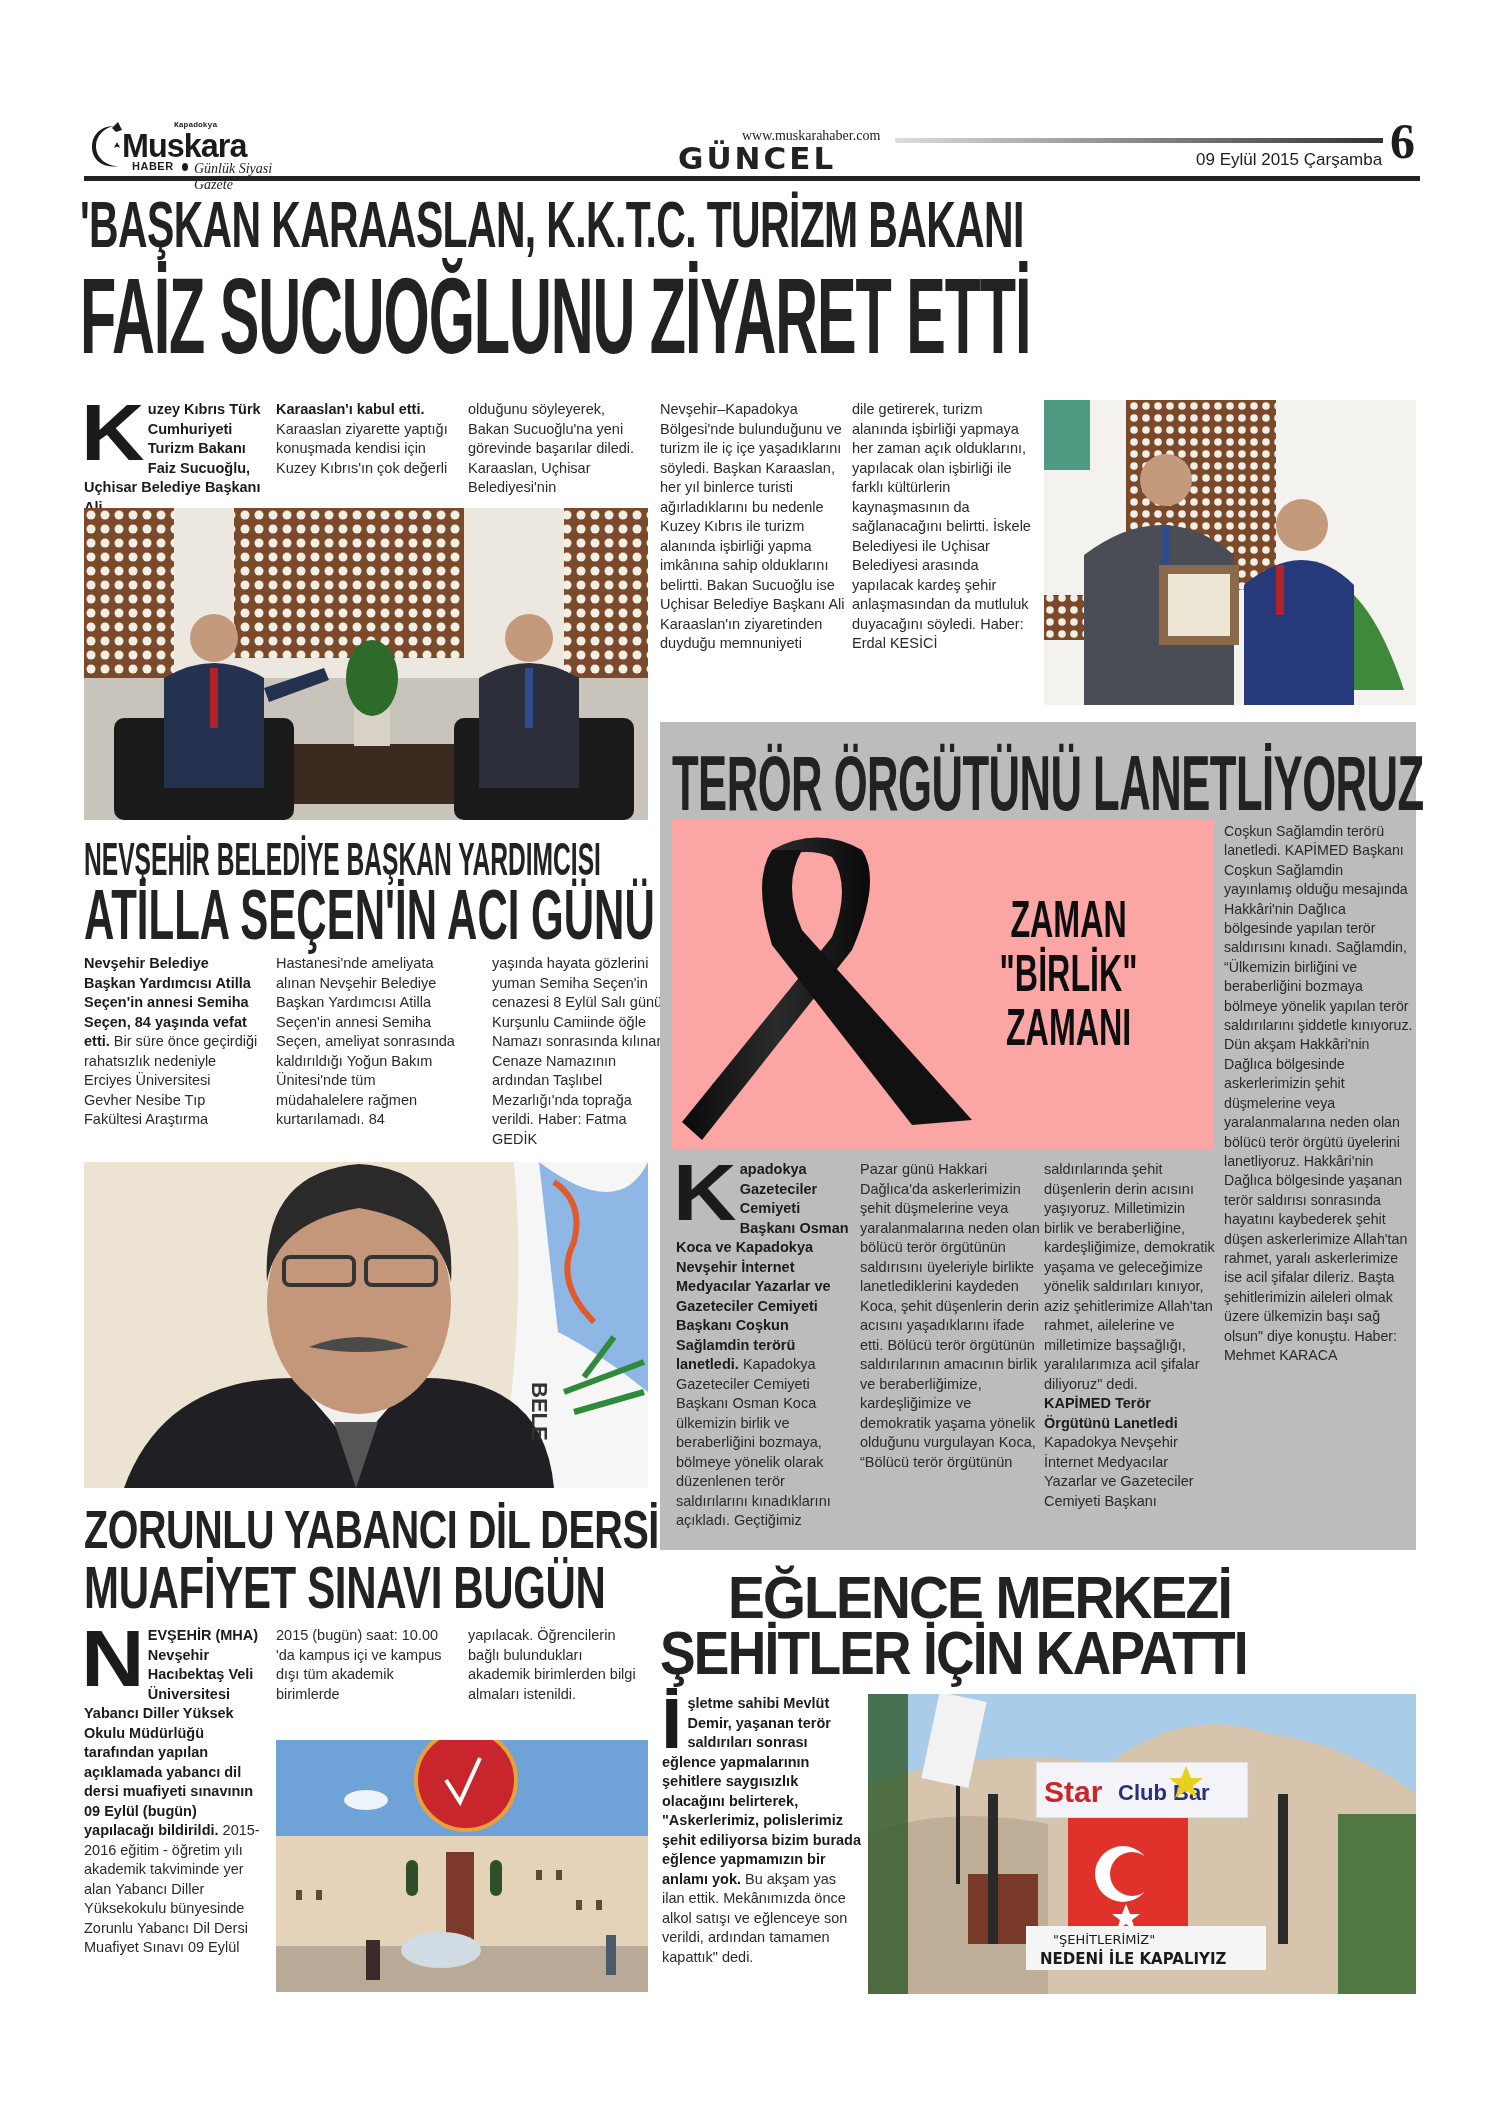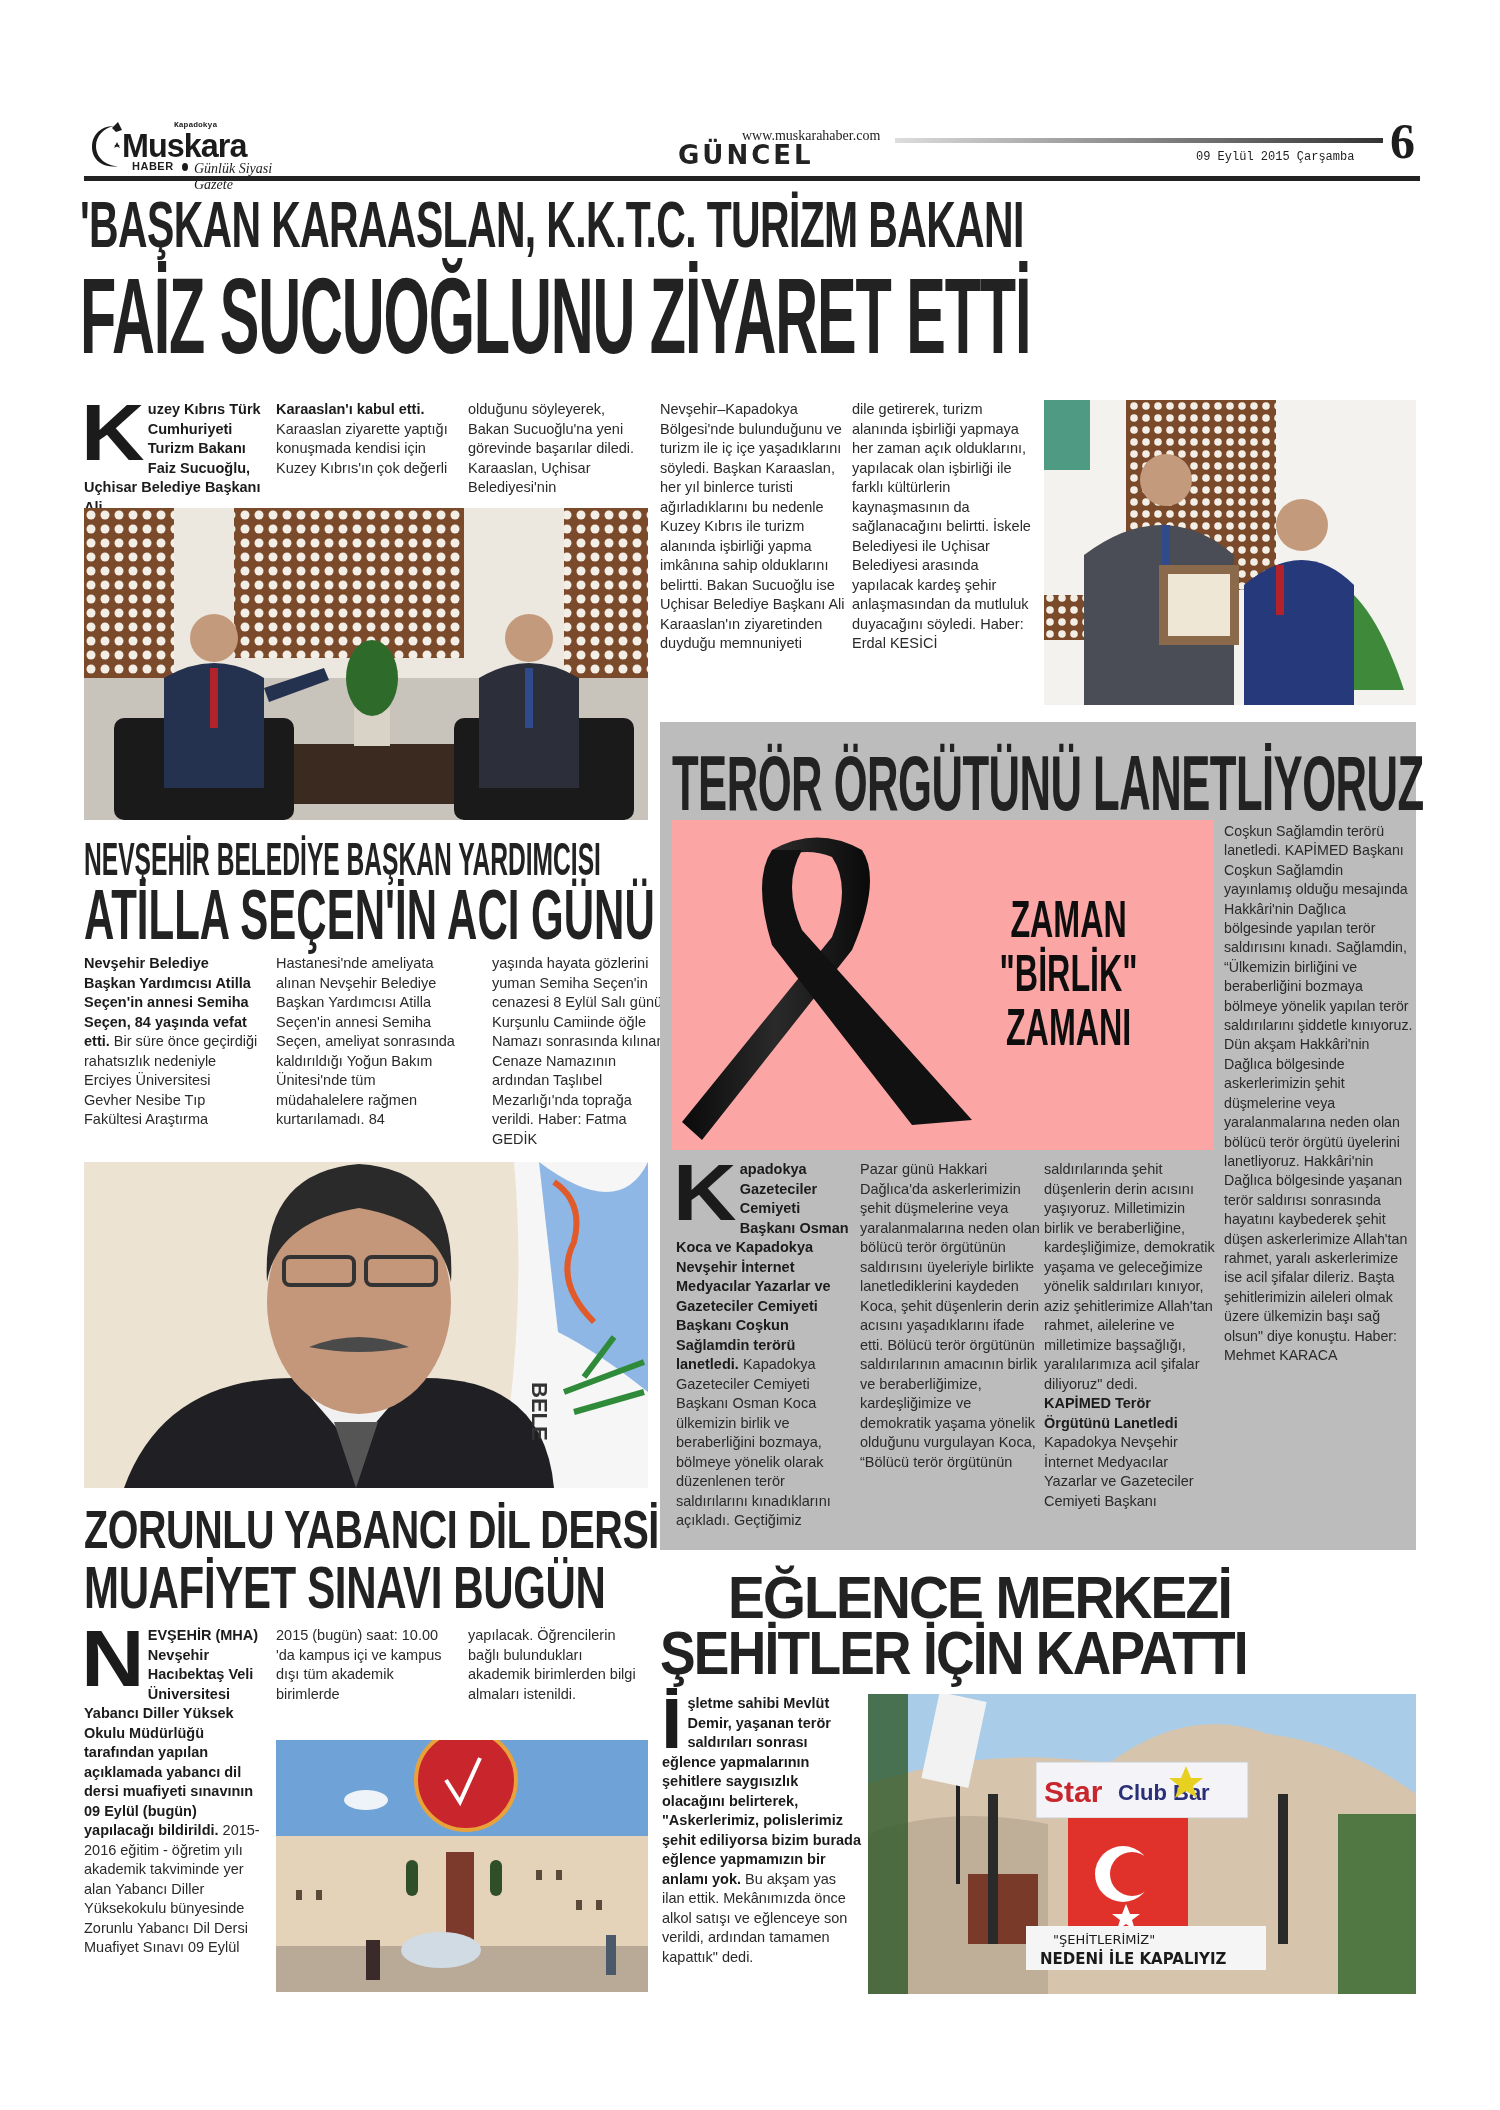--- a/index.html
+++ b/index.html
@@ -10,24 +10,24 @@
 
   
   .logo { left: 84px; top: 118px; width: 220px; height: 56px; }
   .logo .brand { position: absolute; left: 38px; top: 8px; font-family: "Liberation Sans", sans-serif; font-weight: 900; font-size: 34px; letter-spacing: -1px; color: #1b1b1b; transform: scaleX(0.95); transform-origin: left; }
   .logo .kapadokya { position: absolute; left: 90px; top: 2px; font-size: 8px; font-weight: bold; font-family: Liberation Mono, monospace; }
   .logo .haber { position: absolute; left: 48px; top: 42px; font-size: 11px; font-weight: 900; letter-spacing: 0.5px; }
   .logo .tagline { position: absolute; left: 110px; top: 43px; font-size: 14px; font-style: italic; font-family: "Liberation Serif", serif; }
   .logo .dot { position: absolute; left: 98px; top: 45px; width: 6px; height: 8px; border-radius: 50%; background: #1b1b1b; }
   .logo svg { position: absolute; left: 0; top: 0; }
 
-  .section-name { left: 678px; top: 140px; font-family: "DejaVu Sans", sans-serif; font-weight: bold; font-size: 26px; letter-spacing: 3px; color: #222; }
+  .section-name { left: 678px; top: 140px; font-family: "DejaVu Sans", sans-serif; font-weight: bold; font-size: 31px; letter-spacing: 3px; color: #222; }
   .website { left: 742px; top: 128px; font-family: "Liberation Serif", serif; font-size: 14px; color: #222; }
   .web-rule { left: 895px; top: 138px; width: 488px; height: 5px; background: linear-gradient(to right, #ddd, #333); }
-  .date { left: 1196px; top: 150px; font-family: Liberation Mono, monospace; font-size: 12px; }
+  .date { left: 1196px; top: 150px; font-family: Liberation Sans, sans-serif; font-size: 17px; }
   .pagenum { left: 1390px; top: 116px; font-family: "Liberation Serif", serif; font-size: 50px; font-weight: bold; line-height: 1; }
   .head-rule { left: 84px; top: 176px; width: 1336px; height: 5px; background: #222; }
 
   
   .hl { font-family: "Liberation Sans", sans-serif; font-weight: 900; color: #222; white-space: nowrap; transform-origin: left top; line-height: 1; }
 
   .h1a { left: 80px; top: 193px; font-size: 64px; transform: scaleX(0.64); letter-spacing: -1px; }
   .h1b { left: 80px; top: 262px; font-size: 108px; transform: scaleX(0.55); letter-spacing: -2px; }
 
   

